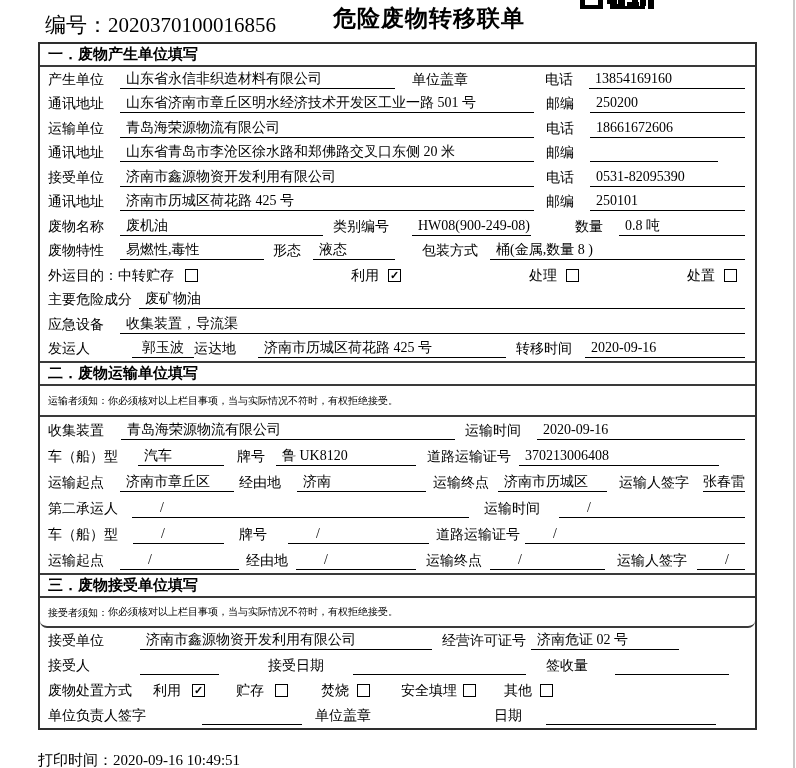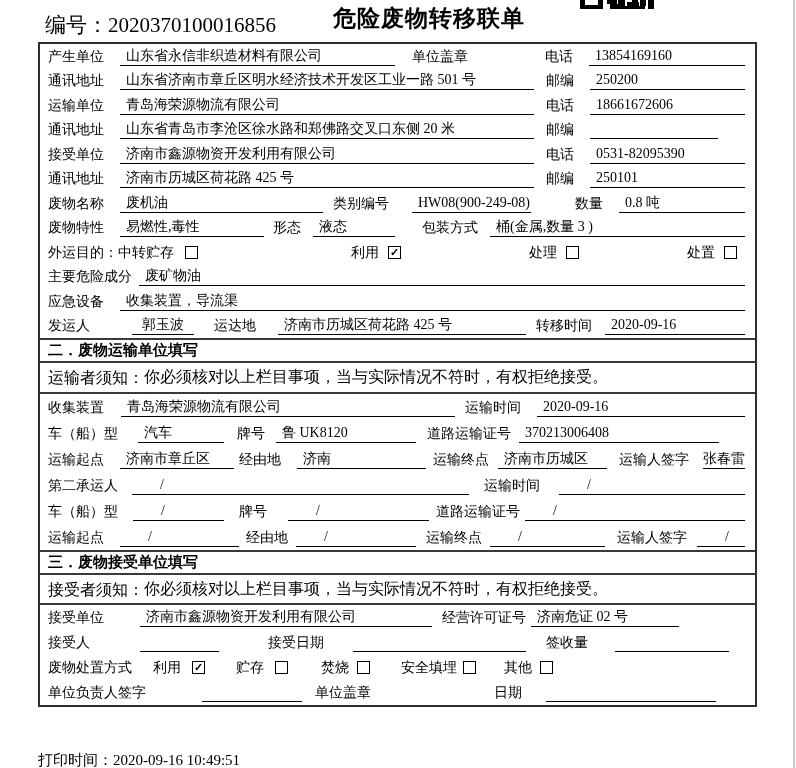--- a/index.html
+++ b/index.html
@@ -23,23 +23,23 @@
     border-bottom:2px solid #3a3a3a;white-space:nowrap;
   }
   .sec-hd.mid{border-top:2px solid #3a3a3a;}
   .row{
     display:flex;align-items:flex-end;box-sizing:border-box;
     padding:0 10px 3px 8px;font-size:14px;white-space:nowrap;
   }
   .r1{height:24.5px;} .r2{height:26px;} .r3{height:25px;}
   .notice{
     display:flex;align-items:center;box-sizing:border-box;
-    padding:0 10px 0 8px;font-size:16px;border-bottom:2px solid #3a3a3a;white-space:nowrap;
-  }
-  .n2{height:31px;} .n3{height:30px;}
+    padding:0 10px 0 8px;font-size:10px;border-bottom:2px solid #3a3a3a;white-space:nowrap;
+  }
+  .n2{height:31px;} .n3{height:30px;border-radius:7px;}
   .lbl{white-space:nowrap;line-height:19px;}
   .u{
     display:inline-block;box-sizing:border-box;border-bottom:1px solid #000;
     min-height:19px;line-height:19px;padding-left:6px;white-space:nowrap;overflow:hidden;
   }
   .u.fill{flex:1;}
   .u.c{text-align:center;padding-left:0;}
   .u.sl{padding-left:28px;}
   .cb{
     display:inline-block;box-sizing:border-box;width:13px;height:13px;border:1px solid #000;
@@ -67,20 +67,21 @@
   <rect x="38" y="0" width="7" height="9" fill="#000"></rect>
   <rect x="47" y="2" width="12" height="4" fill="#000"></rect>
   <rect x="45" y="6" width="20" height="3" fill="#000"></rect>
   <rect x="52" y="0" width="6" height="3" fill="#000"></rect>
   <rect x="60" y="0" width="6" height="6" fill="#000"></rect>
   <rect x="68" y="0" width="6" height="9" fill="#000"></rect>
 </svg>
 
 <div class="form-table">
 
+  <div class="sec-hd">一．废物产生单位填写</div>
 
   <div class="row r1">
     <span class="lbl">产生单位</span>
     <span class="u" style="margin-left:16px;width:275px">山东省永信非织造材料有限公司</span>
     <span class="lbl" style="margin-left:17px">单位盖章</span>
     <span class="lbl" style="margin-left:77px">电话</span>
     <span class="u fill" style="margin-left:16px">13854169160</span>
   </div>
 
   <div class="row r1">
@@ -126,21 +127,21 @@
     <span class="lbl" style="margin-left:44px">数量</span>
     <span class="u fill" style="margin-left:16px">0.8 吨</span>
   </div>
 
   <div class="row r1">
     <span class="lbl">废物特性</span>
     <span class="u" style="margin-left:16px;width:144px">易燃性,毒性</span>
     <span class="lbl" style="margin-left:9px">形态</span>
     <span class="u" style="margin-left:12px;width:82px">液态</span>
     <span class="lbl" style="margin-left:27px">包装方式</span>
-    <span class="u fill" style="margin-left:12px">桶(金属,数量 3 )</span>
+    <span class="u fill" style="margin-left:12px">桶(金属,数量 8 )</span>
   </div>
 
   <div class="row r1">
     <span class="lbl">外运目的：</span>
     <span class="lbl" style="">中转贮存</span>
     <span class="cb" style="margin-left:11px"></span>
     <span class="lbl" style="margin-left:153px">利用</span>
     <span class="cb checked" style="margin-left:9px">✓</span>
     <span class="lbl" style="margin-left:128px">处理</span>
     <span class="cb" style="margin-left:9px"></span>
@@ -155,21 +156,21 @@
 
 
   <div class="row r1">
     <span class="lbl">应急设备</span>
     <span class="u fill" style="margin-left:16px">收集装置，导流渠</span>
   </div>
 
   <div class="row r1">
     <span class="lbl">发运人</span>
     <span class="u c" style="margin-left:42px;width:62px">郭玉波</span>
-    <span class="lbl" style="margin-left:20px">运达地</span>
+    <span class="lbl" style="">运达地</span>
     <span class="u" style="margin-left:22px;width:248px">济南市历城区荷花路 425 号</span>
     <span class="lbl" style="margin-left:10px">转移时间</span>
     <span class="u fill" style="margin-left:13px">2020-09-16</span>
   </div>
 
   <div class="sec-hd mid">二．废物运输单位填写</div>
 
   <div class="notice n2">
     <span class="lbl">运输者须知：</span>
     <span>你必须核对以上栏目事项，当与实际情况不符时，有权拒绝接受。</span>

